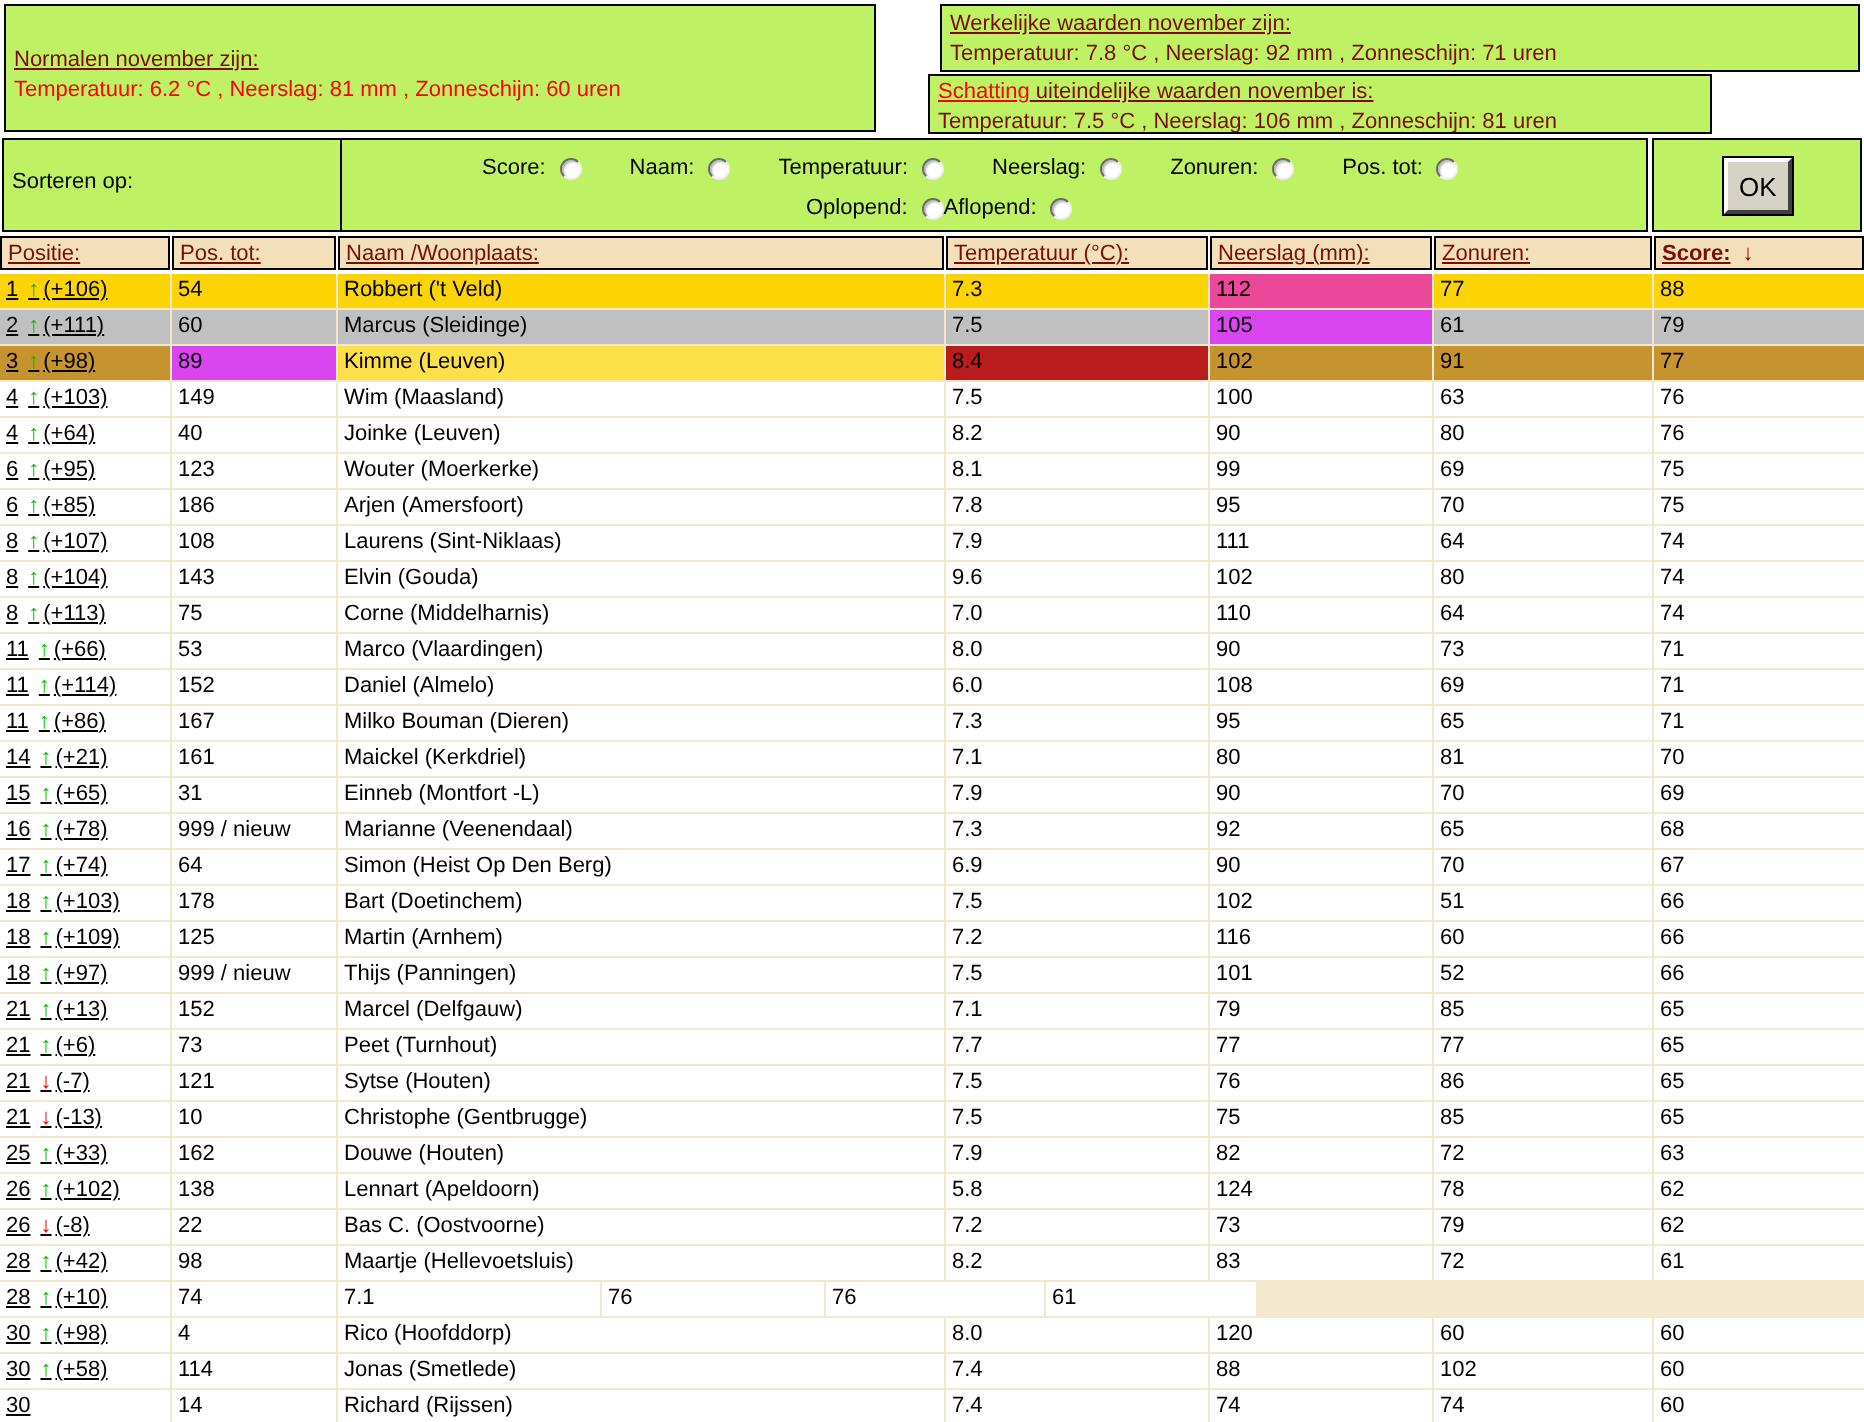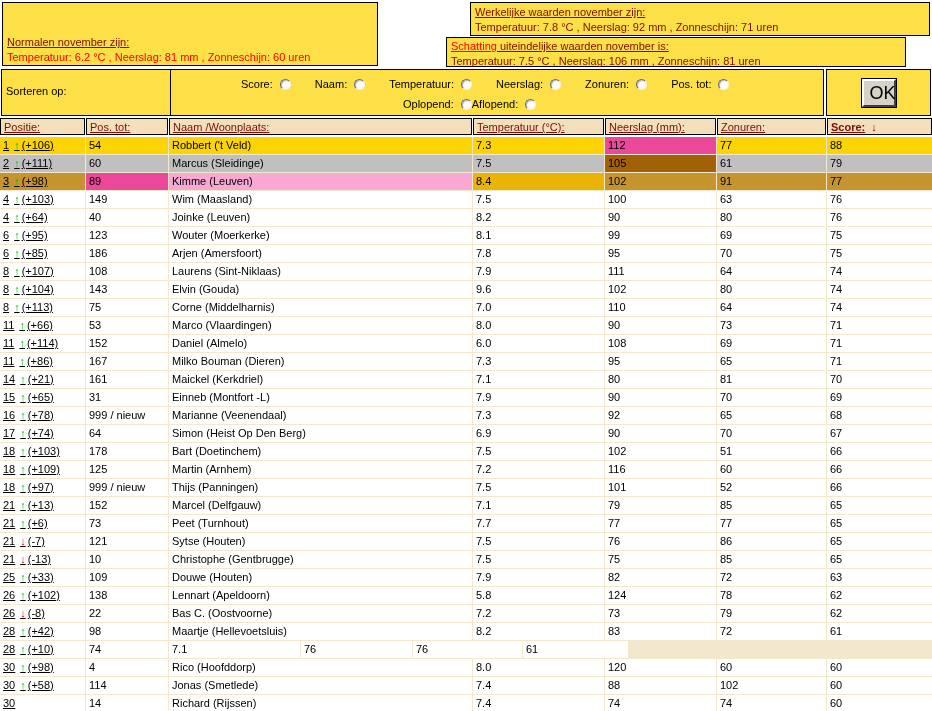--- a/index.html
+++ b/index.html
@@ -3,44 +3,44 @@
 <meta charset="utf-8">
 <style>
   html,body{margin:0;padding:0;}
   body{
     width:932px;height:711px;overflow:hidden;background:#fff;
     font-family:"Liberation Sans",sans-serif;font-size:11px;color:#000;
     position:relative;
   }
   .panel{
     position:absolute;box-sizing:border-box;
-    background:#fde047;border:1px solid #000;
+    background:#bef264;border:1px solid #000;
   }
   .maroon{color:#7B0E00;}
   .red{color:#FF0000;}
   .u{text-decoration:underline;}
-  #box-normals{left:2px;top:2px;width:376px;height:64px;padding:32px 4px 0 4px;}
+  #box-normals{left:2px;top:2px;width:436px;height:64px;padding:20px 4px 0 4px;}
   #box-actual{left:470px;top:2px;width:460px;height:34px;padding:2px 4px 0 4px;}
-  #box-estimate{left:446px;top:37px;width:460px;height:30px;padding:1px 4px 0 4px;}
+  #box-estimate{left:464px;top:37px;width:392px;height:30px;padding:1px 4px 0 4px;}
   .infoline{line-height:15px;}
   #box-sortlabel{left:1px;top:69px;width:177px;height:47px;padding:15px 0 0 4px;}
   #box-sortoptions{left:170px;top:69px;width:654px;height:47px;padding:5px 0 0 0;}
   #box-ok{left:826px;top:69px;width:105px;height:47px;text-align:center;padding-top:9px;}
   .radio-row{display:flex;align-items:center;height:18px;}
   .radio-row.r1{padding-left:70px;gap:24px;}
   .radio-row.r2{padding-left:232px;margin-top:2px;}
   .radio-pair{display:flex;align-items:center;gap:7px;}
   .radio{
     width:11px;height:11px;border-radius:50%;background:#fff;box-sizing:border-box;
     border-top:1px solid #6a6a6a;border-left:1px solid #6a6a6a;
     border-bottom:1px solid #efefef;border-right:1px solid #efefef;
     box-shadow:inset 1px 1px 1px rgba(128,128,128,.55);
   }
   #ok-button{
-    font-family:"Liberation Sans",sans-serif;font-size:18px;color:#000;
+    font-family:"Liberation Sans",sans-serif;font-size:13px;color:#000;
     background:#D6D2C6;width:34px;height:28px;
     border-top:2px solid #fff;border-left:2px solid #fff;
     border-right:2px solid #404040;border-bottom:2px solid #404040;
     outline:1px solid #000;
   }
   
   #table{position:absolute;left:0;top:118px;width:932px;}
   .trow{display:flex;gap:1px;background:#fff;}
   #thead{background:#fff;margin-bottom:2px;}
   .hcell{
@@ -146,29 +146,29 @@
         <div class="dcell c3" style="background: rgb(252, 211, 3);">7.3</div>
         <div class="dcell c4" style="background: #ec4899;">112</div>
         <div class="dcell c5" style="background: rgb(252, 211, 3);">77</div>
         <div class="dcell c6" style="background: rgb(252, 211, 3);">88</div>
       </div>
       <div class="trow drow">
         <div class="dcell c0" style="background: rgb(192, 192, 192);"><span>2</span><span class="arrow up">↑</span><span>(+111)</span></div>
         <div class="dcell c1" style="background: rgb(192, 192, 192);">60</div>
         <div class="dcell c2" style="background: rgb(192, 192, 192);">Marcus (Sleidinge)</div>
         <div class="dcell c3" style="background: rgb(192, 192, 192);">7.5</div>
-        <div class="dcell c4" style="background: #a16207;">105</div>
+        <div class="dcell c4" style="background: #d946ef;">105</div>
         <div class="dcell c5" style="background: rgb(192, 192, 192);">61</div>
         <div class="dcell c6" style="background: rgb(192, 192, 192);">79</div>
       </div>
       <div class="trow drow">
         <div class="dcell c0" style="background: rgb(198, 148, 47);"><span>3</span><span class="arrow up">↑</span><span>(+98)</span></div>
-        <div class="dcell c1" style="background: #ec4899;">89</div>
-        <div class="dcell c2" style="background: #f9a8d4;">Kimme (Leuven)</div>
-        <div class="dcell c3" style="background: #eab308;">8.4</div>
+        <div class="dcell c1" style="background: #d946ef;">89</div>
+        <div class="dcell c2" style="background: #fde047;">Kimme (Leuven)</div>
+        <div class="dcell c3" style="background: #b91c1c;">8.4</div>
         <div class="dcell c4" style="background: rgb(198, 148, 47);">102</div>
         <div class="dcell c5" style="background: rgb(198, 148, 47);">91</div>
         <div class="dcell c6" style="background: rgb(198, 148, 47);">77</div>
       </div>
       <div class="trow drow">
         <div class="dcell c0"><span>4</span><span class="arrow up">↑</span><span>(+103)</span></div>
         <div class="dcell c1">149</div>
         <div class="dcell c2">Wim (Maasland)</div>
         <div class="dcell c3">7.5</div>
         <div class="dcell c4">100</div>
@@ -350,21 +350,21 @@
         <div class="dcell c0"><span>21</span><span class="arrow down">↓</span><span>(-13)</span></div>
         <div class="dcell c1">10</div>
         <div class="dcell c2">Christophe (Gentbrugge)</div>
         <div class="dcell c3">7.5</div>
         <div class="dcell c4">75</div>
         <div class="dcell c5">85</div>
         <div class="dcell c6">65</div>
       </div>
       <div class="trow drow">
         <div class="dcell c0"><span>25</span><span class="arrow up">↑</span><span>(+33)</span></div>
-        <div class="dcell c1">109</div>
+        <div class="dcell c1">162</div>
         <div class="dcell c2">Douwe (Houten)</div>
         <div class="dcell c3">7.9</div>
         <div class="dcell c4">82</div>
         <div class="dcell c5">72</div>
         <div class="dcell c6">63</div>
       </div>
       <div class="trow drow">
         <div class="dcell c0"><span>26</span><span class="arrow up">↑</span><span>(+102)</span></div>
         <div class="dcell c1">138</div>
         <div class="dcell c2">Lennart (Apeldoorn)</div>

